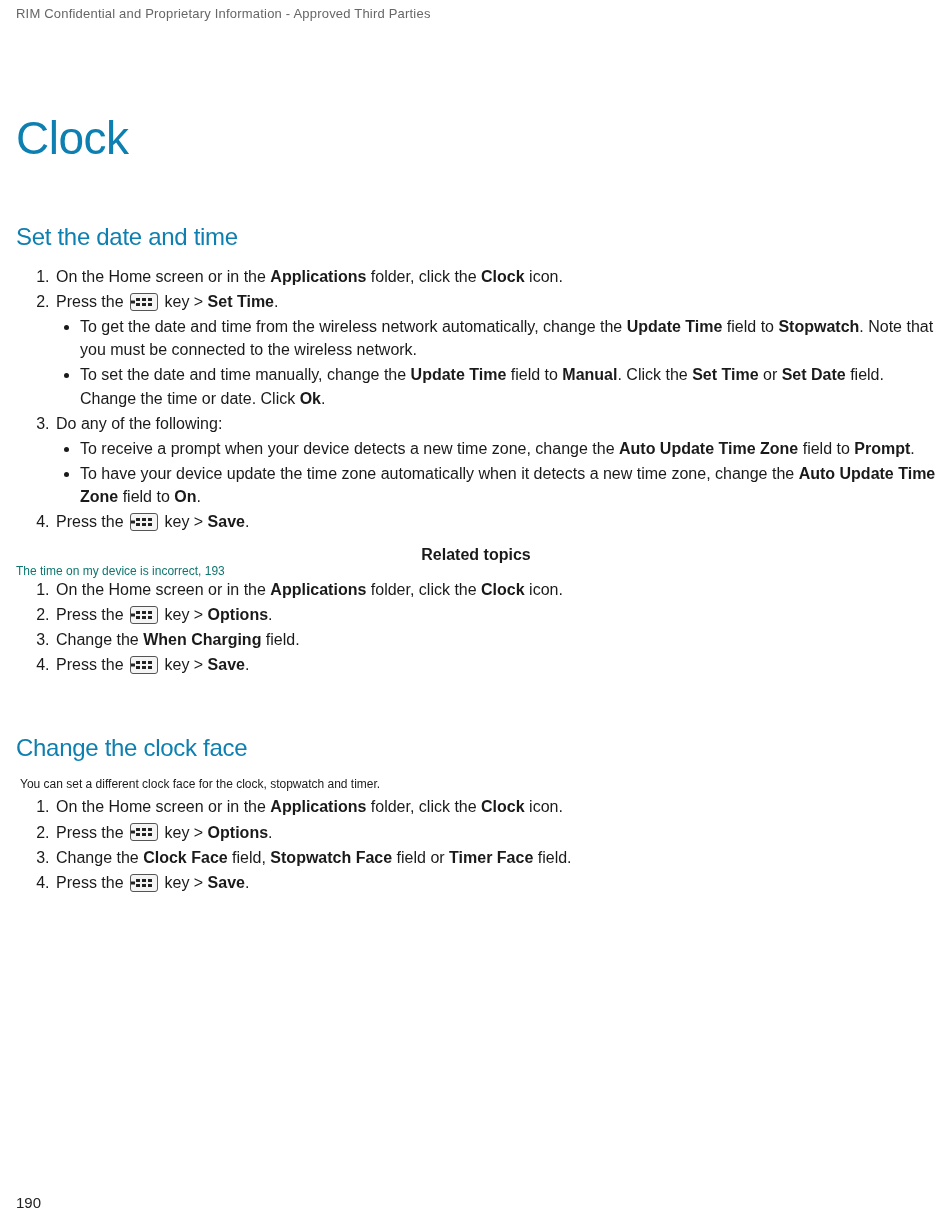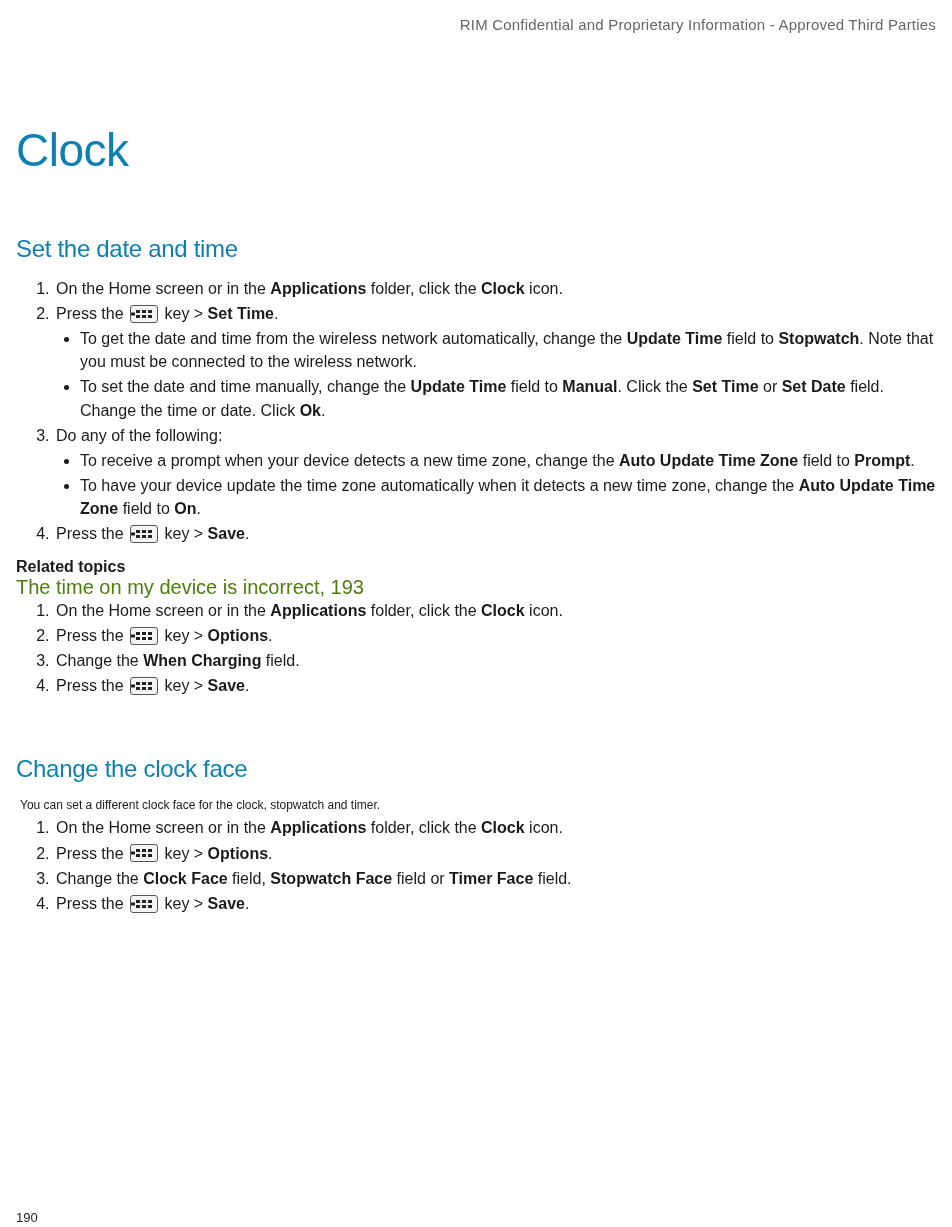--- a/index.html
+++ b/index.html
@@ -12,25 +12,24 @@
     font-family: "Segoe UI", "Helvetica Neue", Arial, sans-serif;
     color: #1a1a1a;
   }
   .page {
     position: relative;
     width: 952px;
     min-height: 1227px;
     padding: 0 16px 60px 16px;
   }
   .confidential {
-    font-size: 15px;
+    font-size: 13px;
     color: #666;
-    padding-top: 16px;
+    padding-top: 6px;
     letter-spacing: 0.2px;
-    text-align: right;
   }
   h1.title {
     font-size: 46px;
     font-weight: 400;
     color: #0d7fb0;
     margin: 90px 0 0 0;
     letter-spacing: -0.5px;
   }
   h2.section {
     font-size: 24px;
@@ -60,32 +59,33 @@
   }
   .body-p {
     font-size: 12px;
     line-height: 1.45;
     margin: 0 0 2px 4px;
   }
   .related-label {
     font-size: 16px;
     font-weight: 700;
     margin: 12px 0 0 0;
+    text-align: center;
   }
   .related-link {
-    font-size: 20px;
-    color: #4d7c0f;
+    font-size: 12px;
+    color: #0f766e;
     margin: 0;
     cursor: pointer;
   }
   .pagenum {
     position: absolute;
-    bottom: 2px;
+    bottom: 16px;
     left: 16px;
-    font-size: 13px;
+    font-size: 15px;
     color: #222;
     margin-top: 9px;
   }
   .bold { font-weight: 700; }
   .key-icon {
     display: inline-block;
     vertical-align: middle;
     width: 28px;
     height: 18px;
     border: 1px solid #555;

